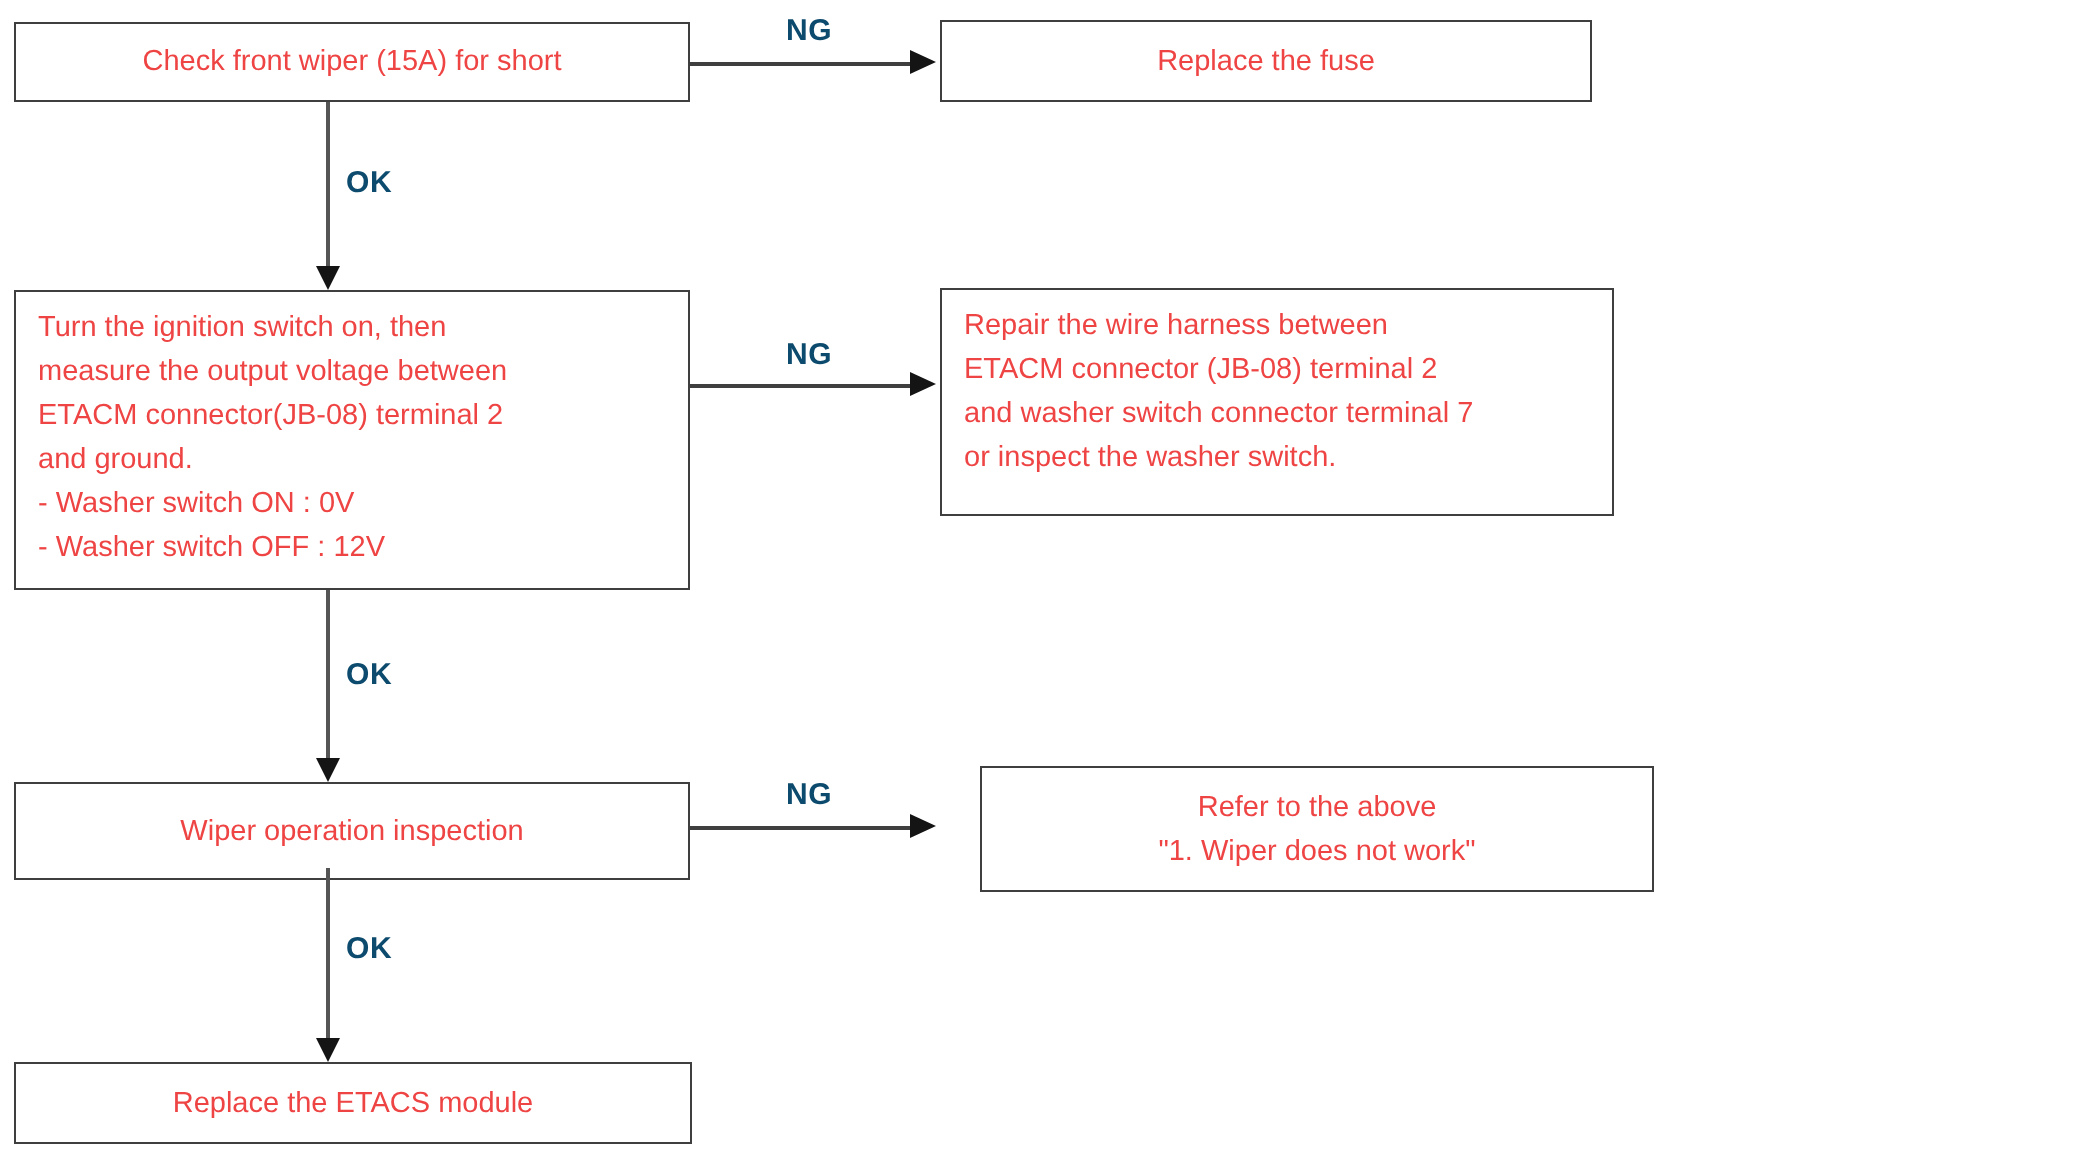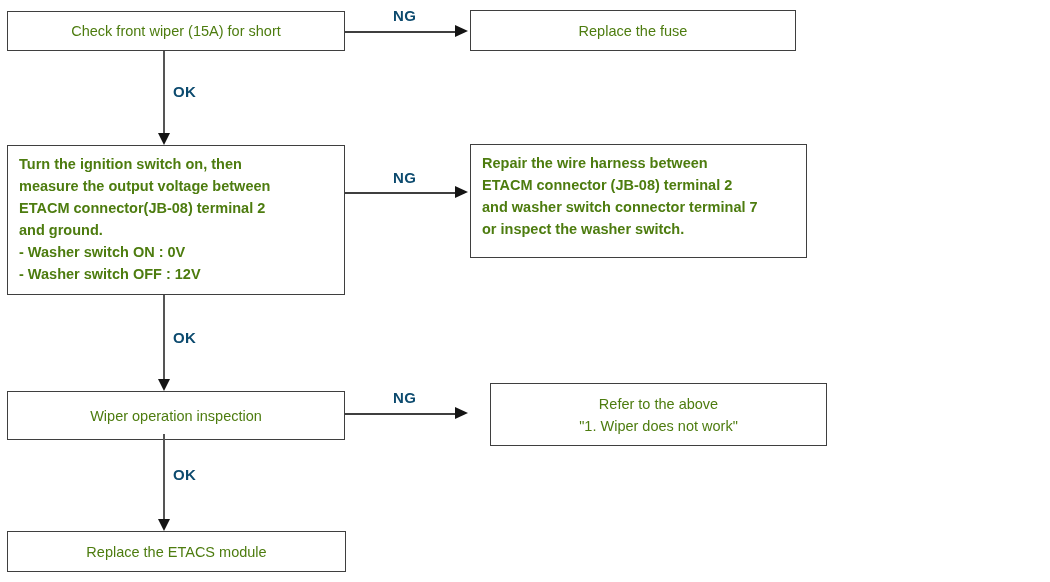--- a/index.html
+++ b/index.html
@@ -11,35 +11,34 @@
     font-family: "Liberation Sans", sans-serif;
     color: #202020;
     overflow: hidden;
   }
   .box {
     position: absolute;
     box-sizing: border-box;
     background: #ffffff;
     border: 1.5px solid #3f3f3f;
     font-size: 14.5px;
-    color: #4d7c0f;
+    color: #ef4444;
   }
   .box.center {
     display: flex;
     flex-direction: column;
     align-items: center;
     justify-content: center;
     text-align: center;
     line-height: 22px;
   }
   .box.leftalign {
     padding: 7px 11px;
     line-height: 22px;
     text-align: left;
-    font-weight: bold;
   }
   .vline {
     position: absolute;
     width: 1.5px;
     background: #555555;
   }
   .hline {
     position: absolute;
     height: 1.5px;
     background: #3f3f3f;

